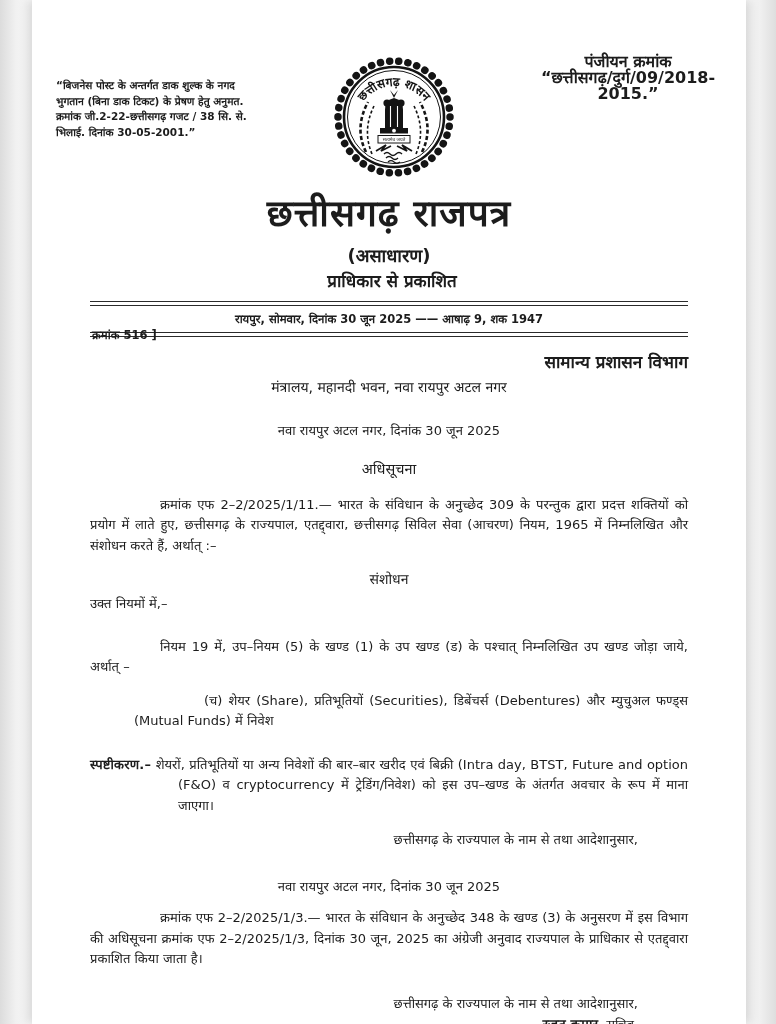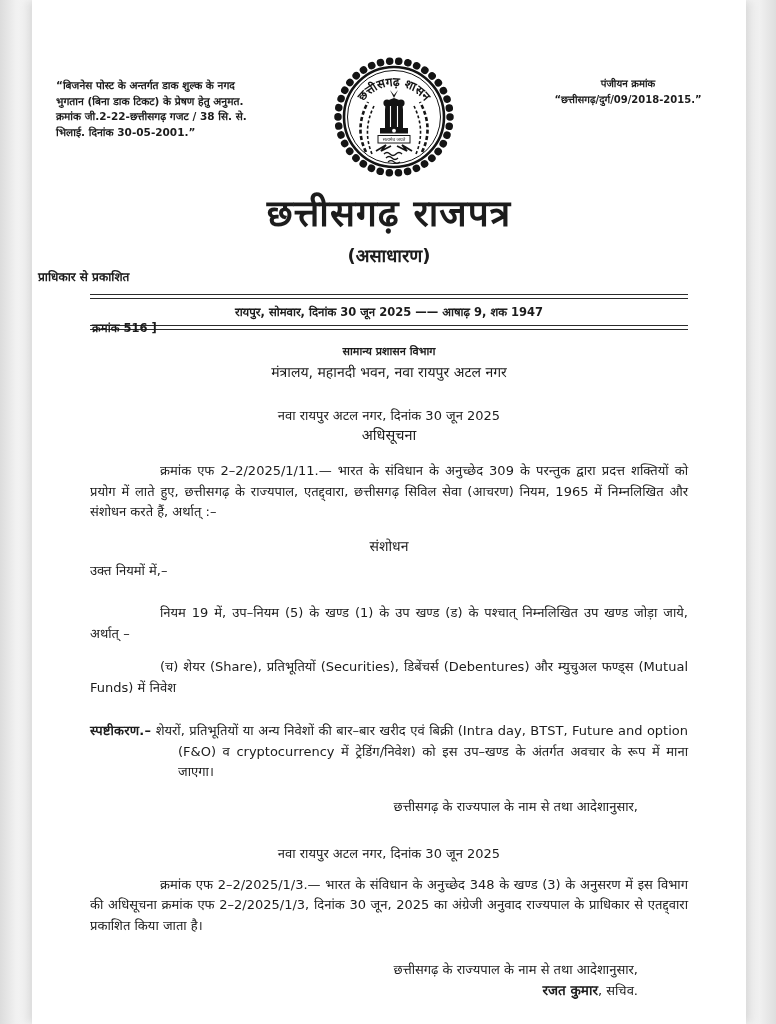--- a/index.html
+++ b/index.html
@@ -15,46 +15,46 @@
   .page {
     position:absolute; top:0; bottom:0; left:32px; width:714px;
     background:#ffffff;
     box-shadow:-5px 0 9px rgba(0,0,0,.10), 5px 0 9px rgba(0,0,0,.10);
   }
   .content { padding:0 58px; }
 
   
   .header-row { display:flex; justify-content:space-between; align-items:flex-start; padding:54px 20px 0 24px; }
   .postal-note { width:202px; font-size:10.5px; font-weight:bold; line-height:15.5px; margin-top:24px; text-align:left; }
-  .reg-block  { width:196px; font-size:10px; font-weight:bold; line-height:16px; margin-top:22px; text-align:center; }
+  .reg-block  { width:196px; font-size:16px; font-weight:bold; line-height:16px; text-align:center; }
   .emblem-wrap { width:132px; height:130px; margin-top:0; flex:0 0 auto; }
 
   .gazette-title { text-align:center; font-family:"DejaVu Serif","Liberation Serif",serif;
     font-weight:bold; font-size:37px; letter-spacing:1px; margin-top:6px; line-height:1.25; }
   .gazette-sub   { text-align:center; font-weight:bold; font-size:18px; margin-top:9px; line-height:1.2; }
-  .gazette-auth  { font-weight:bold; font-size:12px; margin-top:3px; line-height:1.3;margin-left:6px; }
+  .gazette-auth  { text-align:center; font-weight:bold; font-size:17px; margin-top:3px; line-height:1.3;margin-left:6px; }
 
   .rule2 { height:3px; border-top:1.4px solid #2b2b2b; border-bottom:1.4px solid #2b2b2b; }
   .issue-bar { position:relative; padding:5px 0 6px; font-size:11.5px; font-weight:bold; }
   .issue-serial { position:absolute; left:2px; top:21px; }
   .issue-date { text-align:center; }
 
   .c       { text-align:center; }
-  .dept-name  { font-weight:bold; font-size:11px; margin-top:13px; }
+  .dept-name  { font-weight:bold; font-size:17px; margin-top:13px;text-align:right; }
   .dept-addr  { font-size:14px; margin-top:4px; }
   .place-date { font-size:13px; margin-top:25px; }
-  .notice-h   { font-size:14.5px; }
+  .notice-h   { font-size:14.5px; margin-top:19px; }
 
   .para { font-size:13px; line-height:20.5px; text-align:justify; }
   .ind  { text-indent:70px; }
   .p1   { margin-top:17px; }
   .mid-h { font-size:14px; margin-top:2px; }
   .p2   { margin-top:6px; }
   .p3   { margin-top:22px; }
-  .p4   { margin-top:8px; }
+  .p4   { margin-top:8px;margin-left:44px; }
   .expl { margin-top:23px; padding-left:88px; text-indent:-88px; }
   .expl b { letter-spacing:.2px; }
 
   .sig { text-align:right; padding-right:50px; font-size:13px; line-height:20px; }
   .sig1 { margin-top:14px; }
   .sig2 { margin-top:24px; }
   .sig b { font-size:13.5px; }
 
   .pd2 { margin-top:27px; }
   .p5  { margin-top:13px; }

